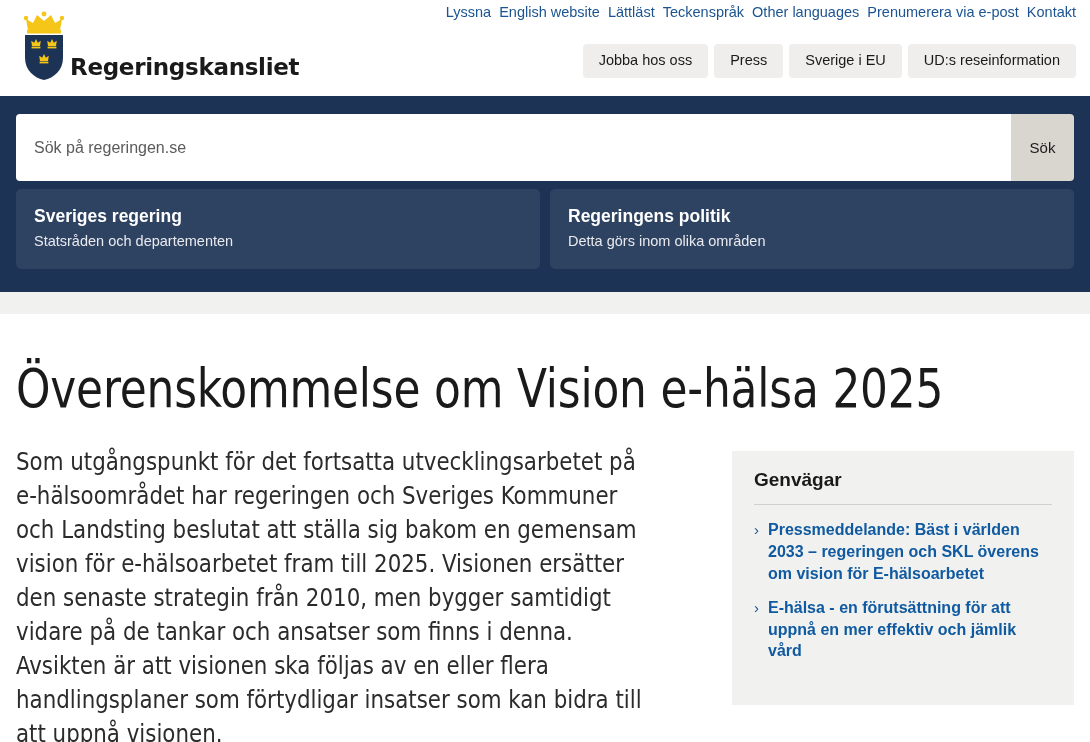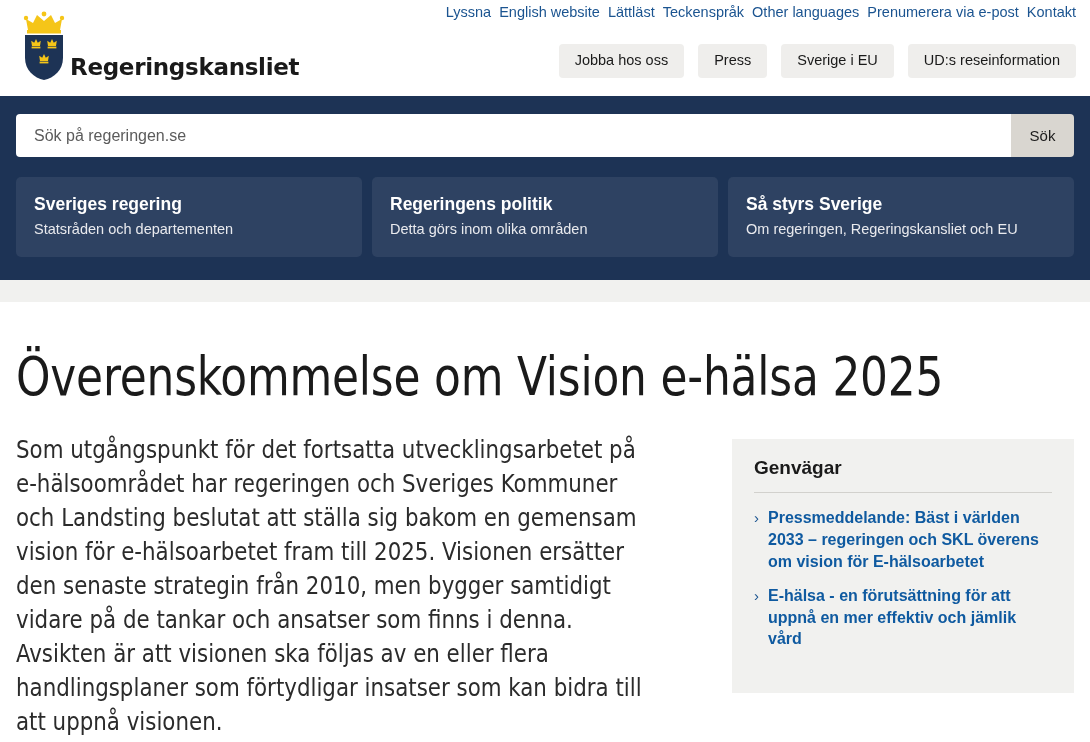--- a/index.html
+++ b/index.html
@@ -53,21 +53,21 @@
     white-space: nowrap;
     font-family: "Liberation Sans", sans-serif;
   }
 
   .pill-nav {
     position: absolute;
     right: 14px;
     top: 44px;
     display: flex;
     align-items: center;
-    gap: 14px;
+    gap: 6px;
   }
   .pill {
     display: inline-block;
     background: #efeeec;
     color: #1a1a1a;
     border: none;
     border-radius: 4px;
     padding: 9px 16px 10px;
     font-size: 14.5px;
     font-family: "Liberation Sans", sans-serif;
@@ -78,22 +78,22 @@
   }
 
   
   .banner {
     background: #1d3355;
     padding: 18px 16px 23px;
   }
   .search-row {
     display: flex;
     align-items: stretch;
-    height: 43px;
-    margin-bottom: 20px;
+    height: 67px;
+    margin-bottom: 8px;
   }
   .search-input {
     flex: 1 1 auto;
     border: none;
     outline: none;
     background: #ffffff;
     border-radius: 4px 0 0 4px;
     padding: 0 18px;
     font-size: 16px;
     color: #1a1a1a;
@@ -286,24 +286,20 @@
       <a class="card" href="#">
         <span class="card-title">Sveriges regering</span>
         <span class="card-sub">Statsråden och departementen</span>
       </a>
 
       <a class="card" href="#">
         <span class="card-title">Regeringens politik</span>
         <span class="card-sub">Detta görs inom olika områden</span>
       </a>
 
-      <a class="card" href="#">
-        <span class="card-title">Så styrs Sverige</span>
-        <span class="card-sub">Om regeringen, Regeringskansliet och EU</span>
-      </a>
 
     </div>
   </section>
 
   <div class="grey-strip"></div>
 
   <main class="content">
 
     <h1 class="page-title">Överenskommelse om Vision e-hälsa 2025</h1>
 

